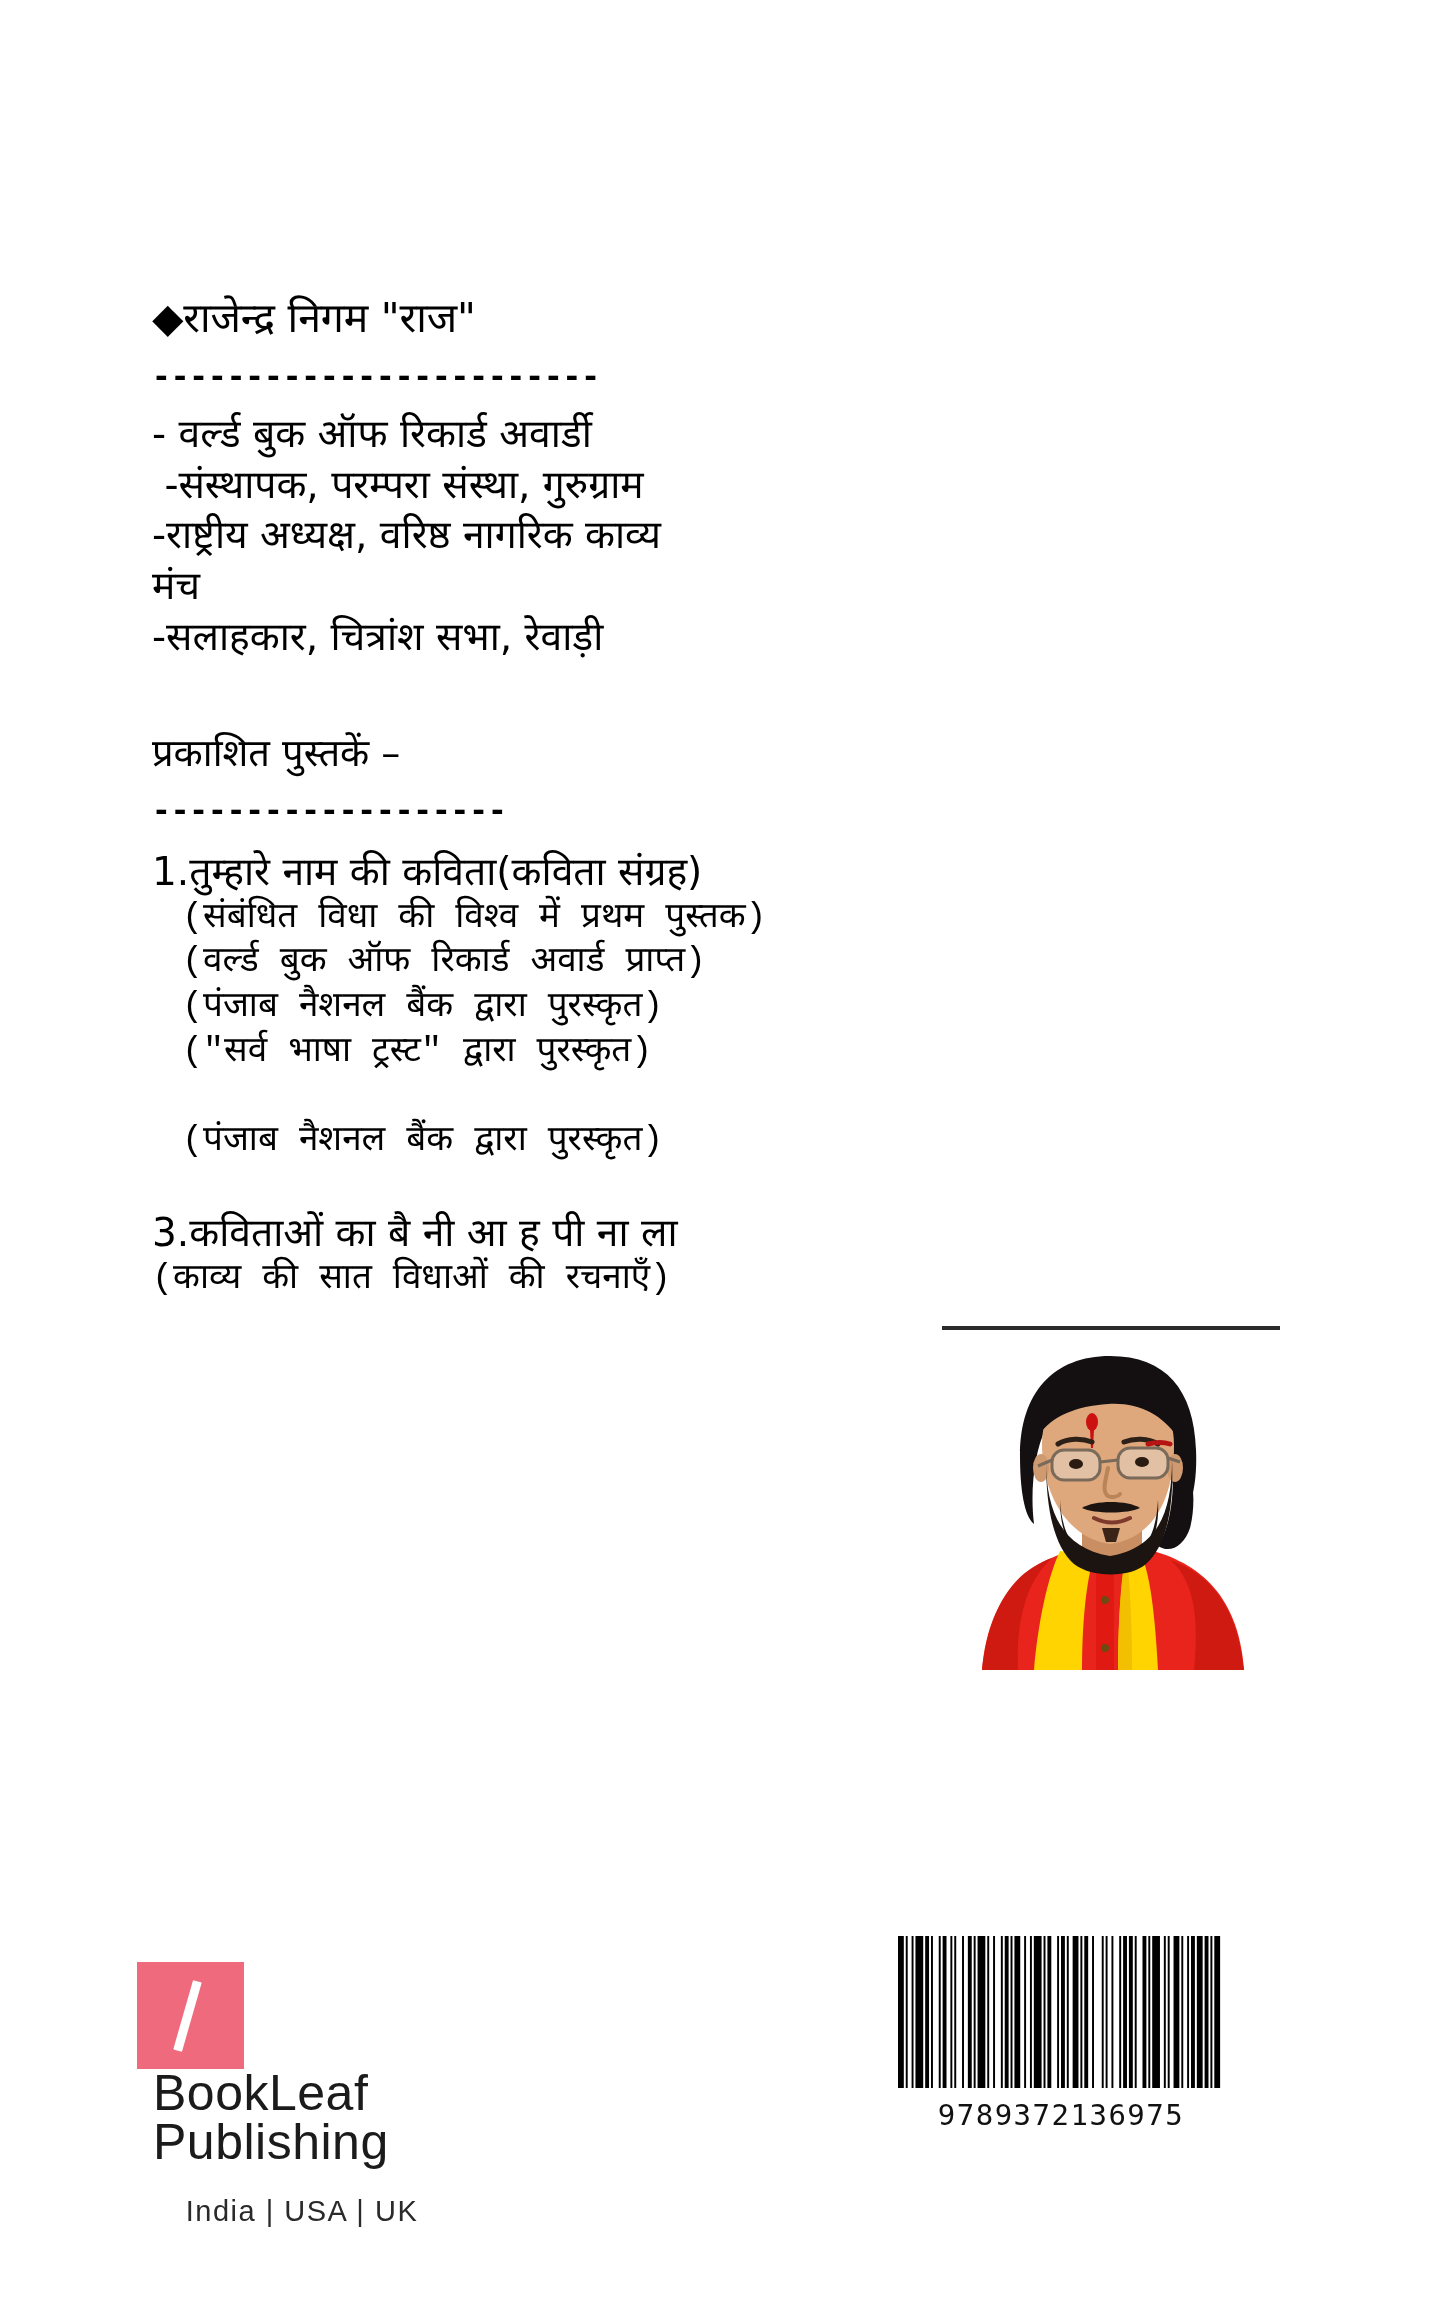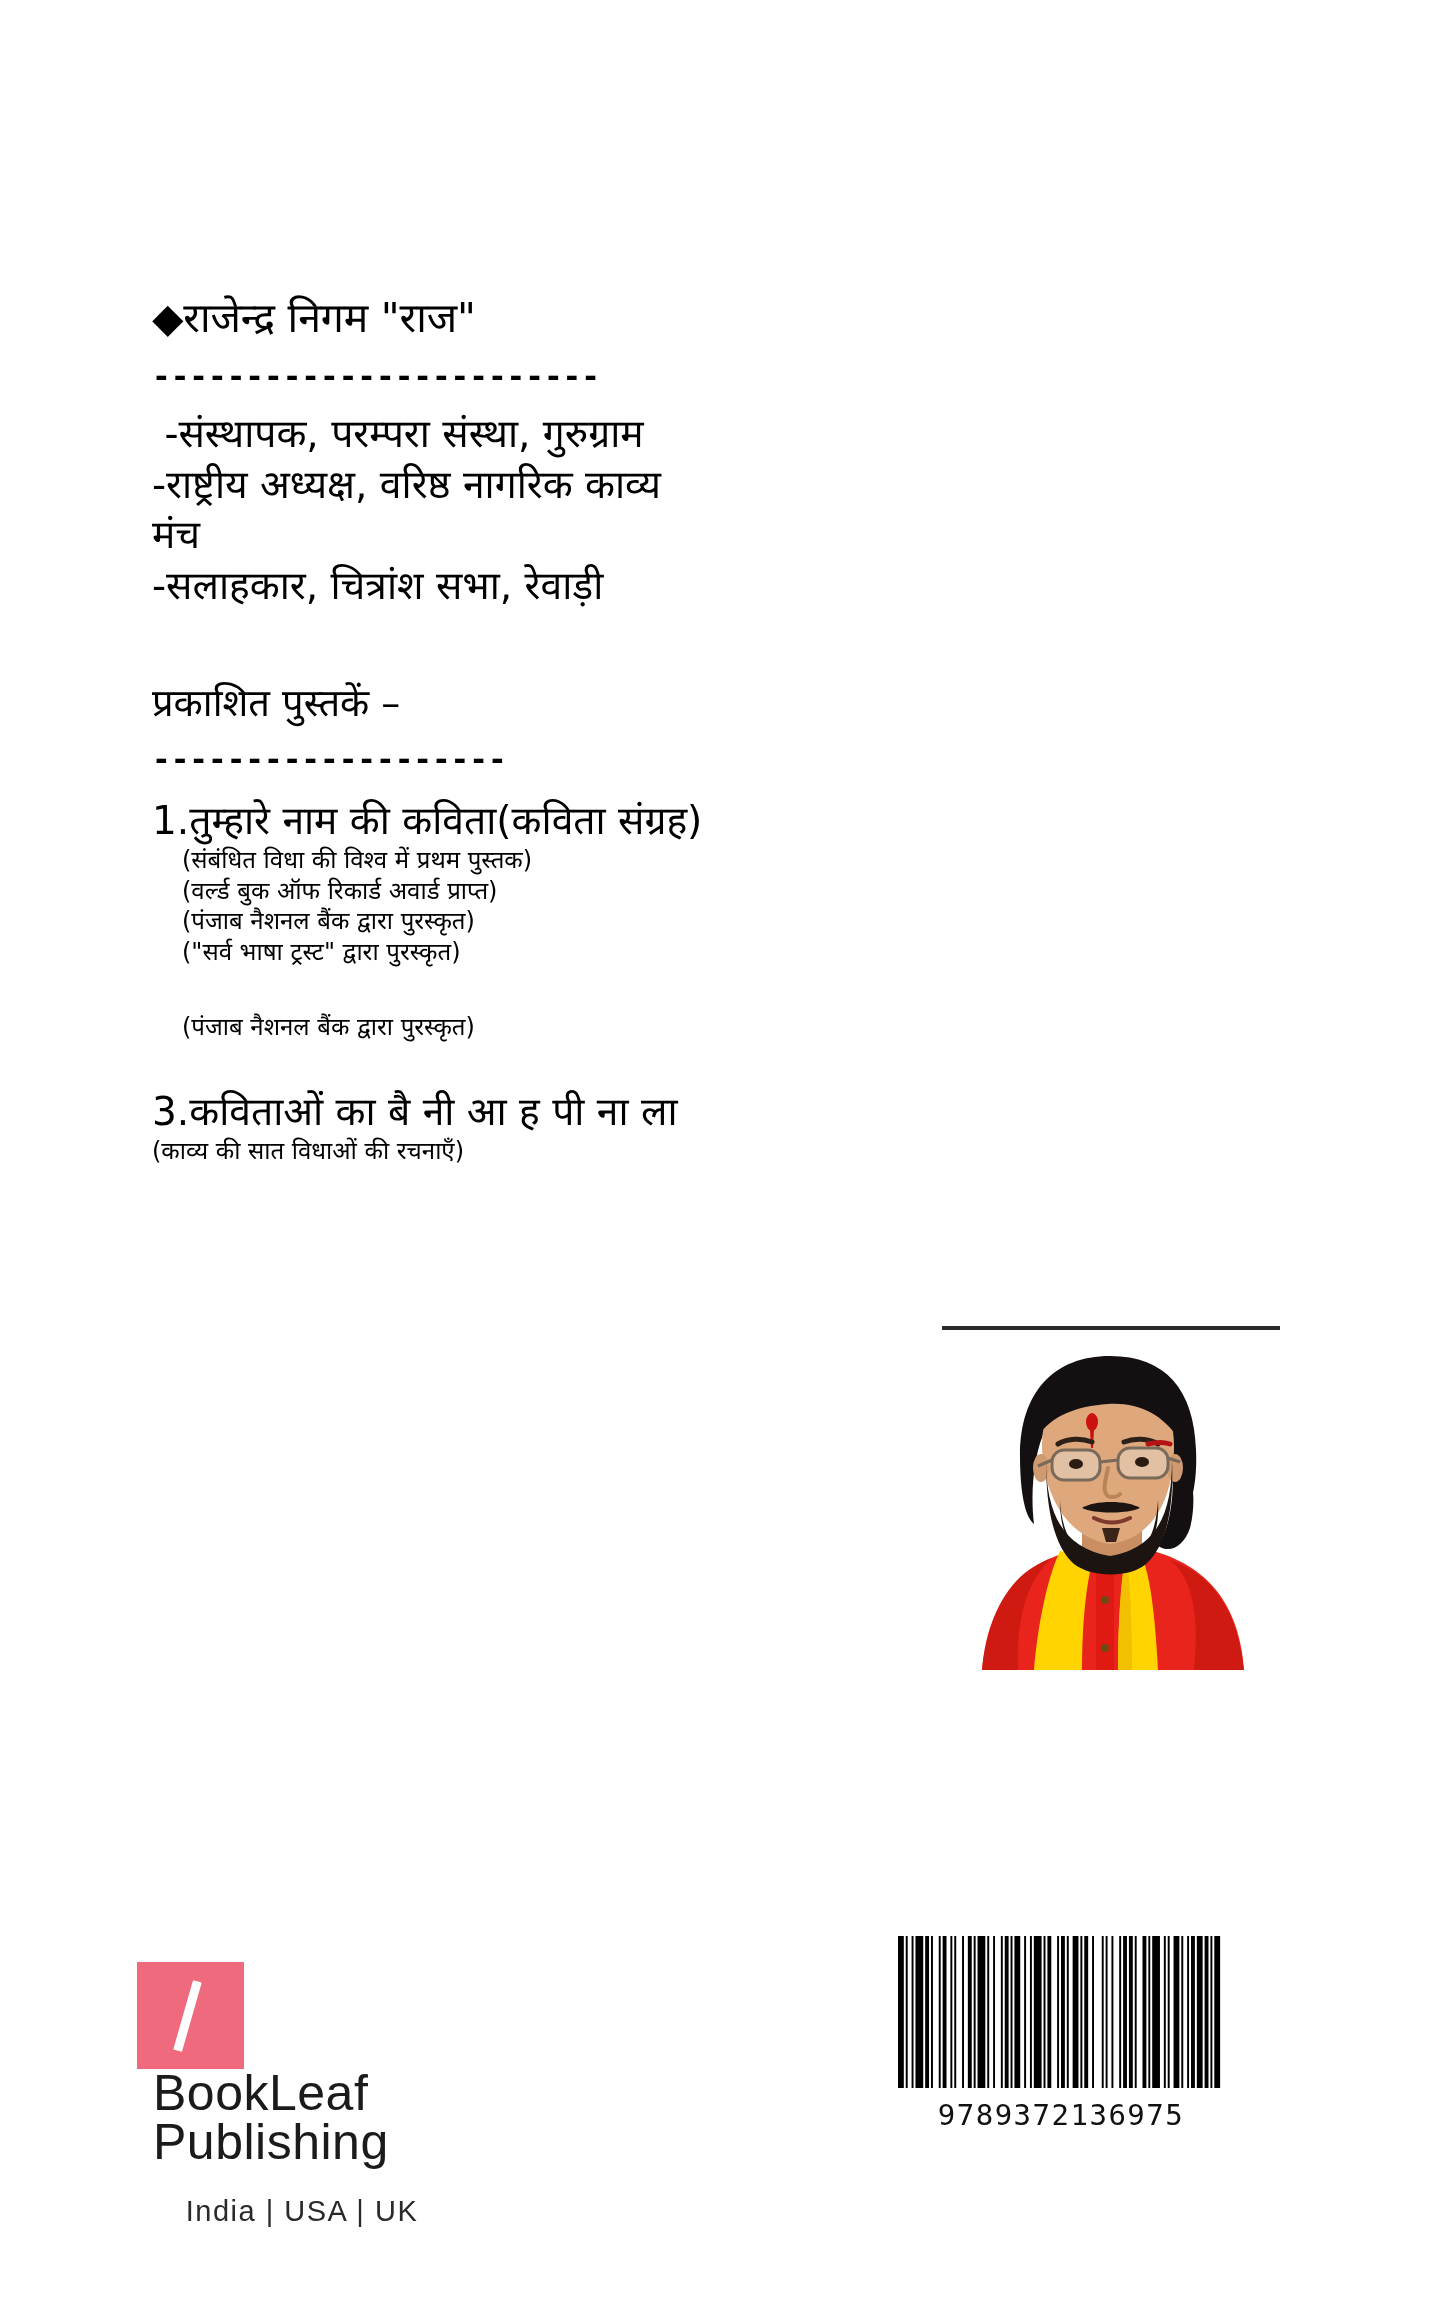--- a/index.html
+++ b/index.html
@@ -80,24 +80,25 @@
   }
   .book-item {
     margin-bottom: 44px;
   }
   .book-title {
     font-size: 39px;
     line-height: 1.26;
     white-space: pre;
   }
   .book-sub {
-    font-size: 24px;
+    font-size: 35px;
     line-height: 1.28;
     white-space: pre;
     padding-left: 30px;
+    font-family: Liberation Mono, monospace;
   }
   .book-sub.nopad {
     padding-left: 0;
   }
   .book-item.last {
     margin-bottom: 18px;
   }
 
   
   #author-photo-wrap {
@@ -208,20 +209,21 @@
 
 <div id="page">
 
   <div class="content-block">
 
     <div class="hindi author-name">◆राजेन्द्र निगम "राज"</div>
 
     <div class="rule-dashes">------------------------</div>
 
     <div class="cred-list">
+      <div class="hindi cred-line">- वर्ल्ड बुक ऑफ रिकार्ड अवार्डी</div>
       <div class="hindi cred-line"> -संस्थापक, परम्परा संस्था, गुरुग्राम</div>
       <div class="hindi cred-line">-राष्ट्रीय अध्यक्ष, वरिष्ठ नागरिक काव्य</div>
       <div class="hindi cred-line">मंच</div>
       <div class="hindi cred-line">-सलाहकार, चित्रांश सभा, रेवाड़ी</div>
     </div>
 
     <div class="hindi books-heading">प्रकाशित पुस्तकें –</div>
 
     <div class="rule-dashes short">-------------------</div>
 

